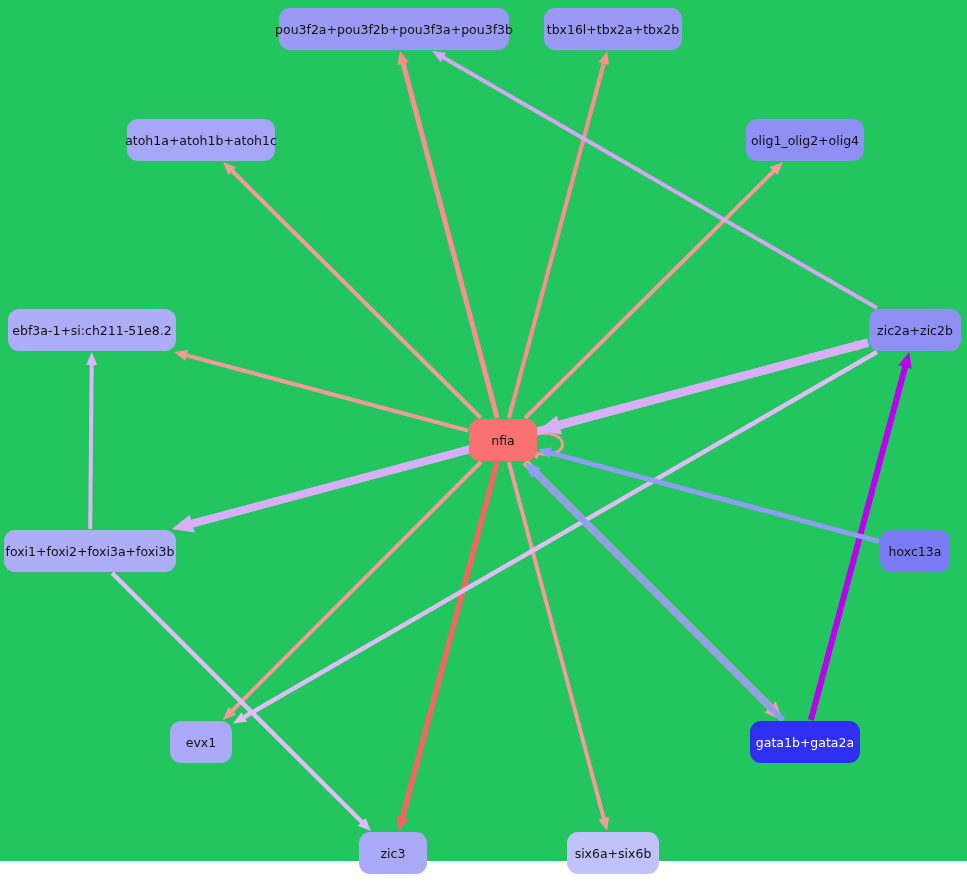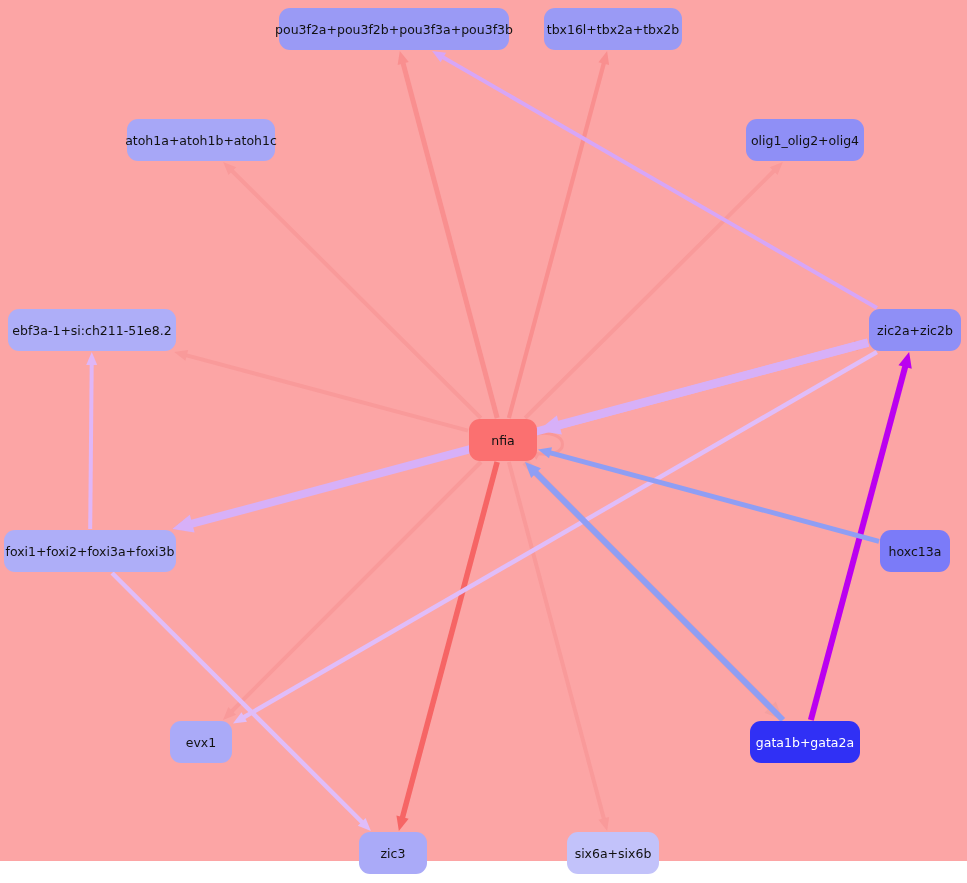--- a/index.html
+++ b/index.html
@@ -10,21 +10,21 @@
   body {
     width: 967px;
     height: 883px;
     font-family: "DejaVu Sans", sans-serif;
     overflow: hidden;
   }
   #graph-root {
     position: relative;
     width: 967px;
     height: 861px;
-    background: #fca5a5;
+    background: #22c55e;
   }
   svg#network {
     display: block;
     width: 967px;
     height: 883px;
   }
   .node-rect {
     stroke: none;
   }
   .node-label {

